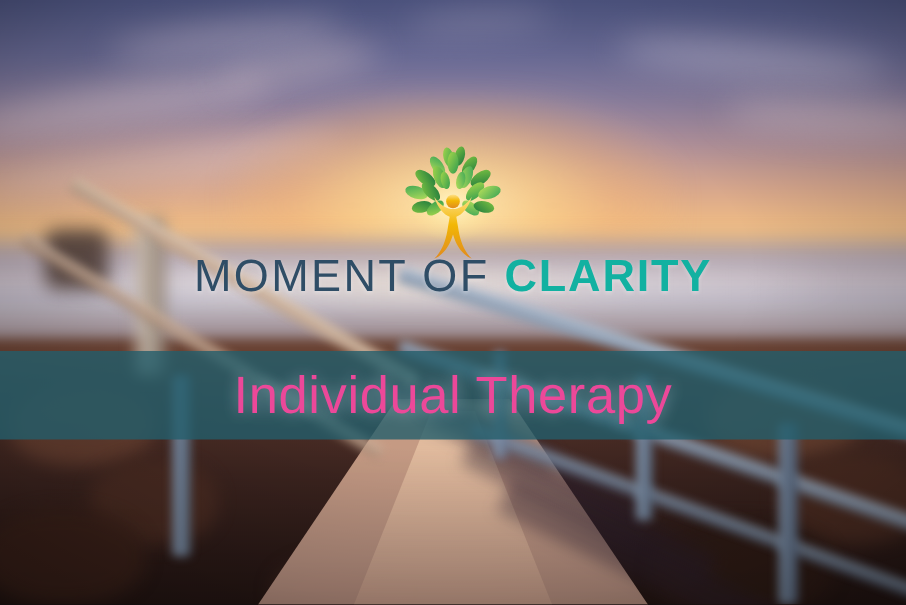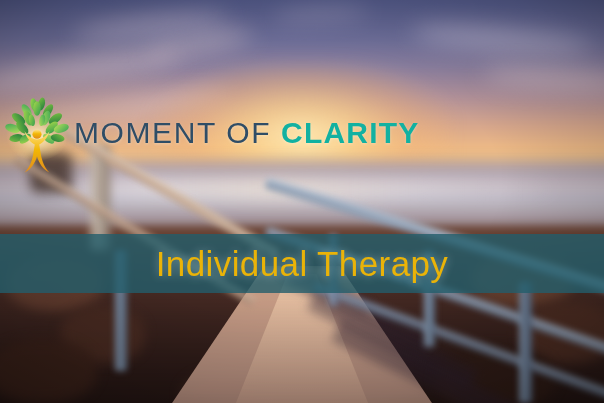--- a/index.html
+++ b/index.html
@@ -225,21 +225,21 @@
     pointer-events: none;
   }
 
   
   .brand {
     position: absolute;
     left: 0;
     right: 0;
     top: 96px;
     display: flex;
-    flex-direction: row;
+    flex-direction: column;
     align-items: center;
   }
 
   .logo-mark {
     width: 74px;
     height: 78px;
     display: block;
   }
 
   .wordmark {
@@ -271,21 +271,21 @@
     background: rgba(35,94,108,.80);
     display: flex;
     align-items: center;
     justify-content: center;
   }
   .banner-title {
     font-family: "Liberation Sans", sans-serif;
     font-weight: 300;
     font-size: 35px;
     letter-spacing: .4px;
-    color: #eab308;
+    color: #ec4899;
     text-shadow: 0 0 10px rgba(220,245,255,.45);
     white-space: nowrap;
   }
 </style>
 </head>
 <body>
 
 <div class="stage">
 
   <div class="photo">

